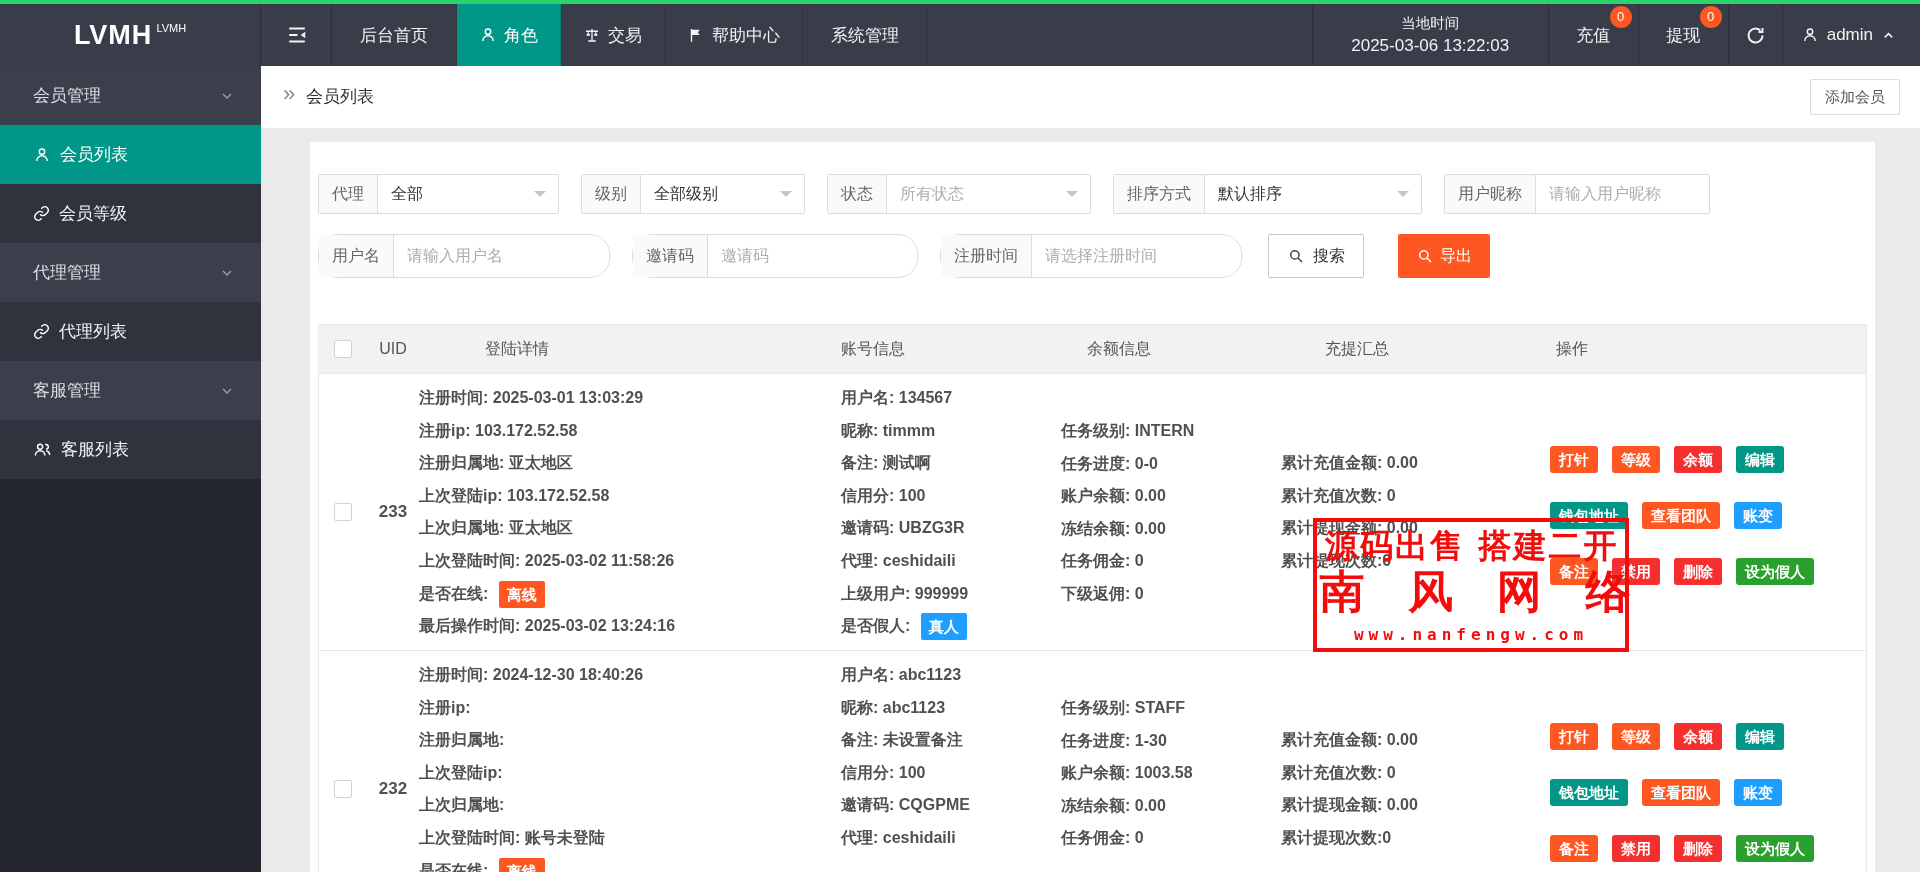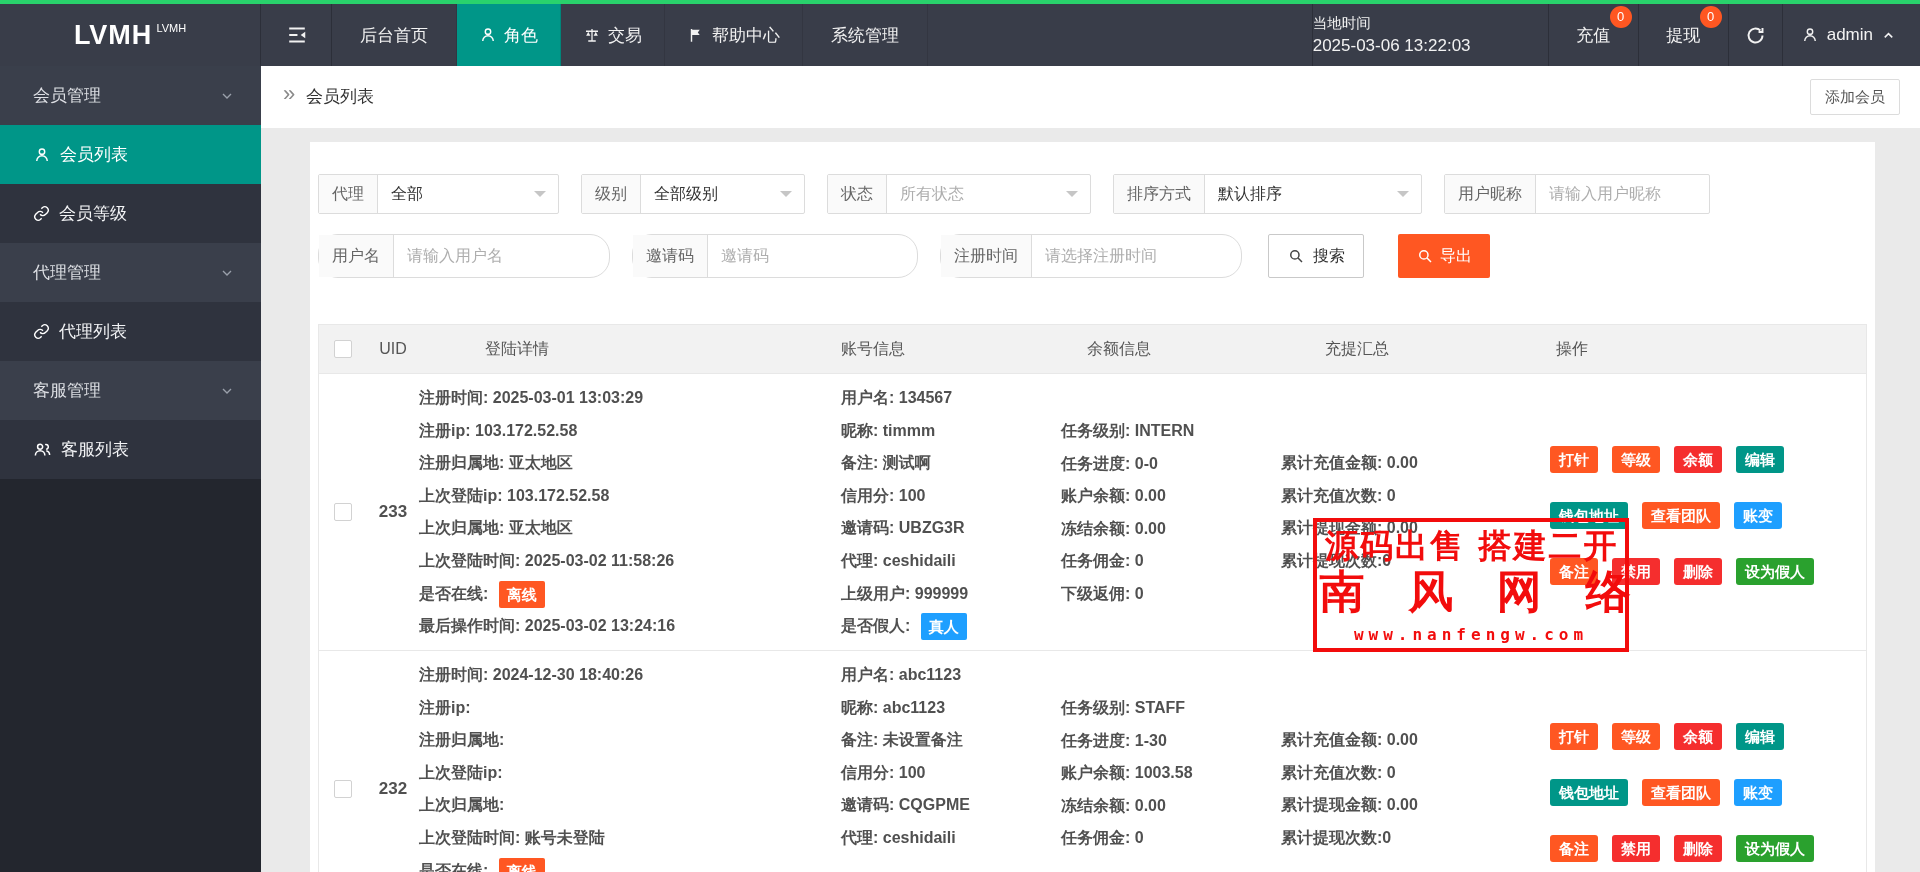--- a/index.html
+++ b/index.html
@@ -18,21 +18,21 @@
   .nav-toggle { position:absolute; left:262px; top:0; width:70px; height:62px;
     display:flex; align-items:center; justify-content:center; cursor:pointer;
     border-right:1px solid rgba(0,0,0,.22); }
   .topnav { position:absolute; left:332px; top:0; height:62px; display:flex; }
   .nav-item { height:62px; display:flex; align-items:center; gap:7px;
     padding:0 28px; font-size:17px; color:#F2F2F2; cursor:pointer;
     border-right:1px solid rgba(0,0,0,.10); }
   .nav-item.has-icon { padding:0 22px; }
   .nav-item.active { background:#009688; color:#fff; }
   .top-right { position:absolute; right:0; top:0; height:62px; display:flex; align-items:stretch; }
-  .time-block { width:236px; display:flex; flex-direction:column; 
+  .time-block { width:236px; display:flex; flex-direction:column; align-items:center;
     justify-content:center; gap:3px; border-left:1px solid rgba(0,0,0,.22); }
   .time-block .tl1 { font-size:14.5px; }
   .time-block .tl2 { font-size:17px; }
   .top-btn { position:relative; width:90px; display:flex; align-items:center;
     justify-content:center; font-size:17px; cursor:pointer; border-left:1px solid rgba(0,0,0,.22); }
   .top-btn .badge { position:absolute; top:2px; right:6px; min-width:22px; height:22px;
     border-radius:11px; background:#FF5722; color:#fff; font-size:13px; line-height:22px;
     text-align:center; font-style:normal; font-weight:400; }
   .top-refresh { width:54px; display:flex; align-items:center; justify-content:center;
     cursor:pointer; border-left:1px solid rgba(0,0,0,.22); }

